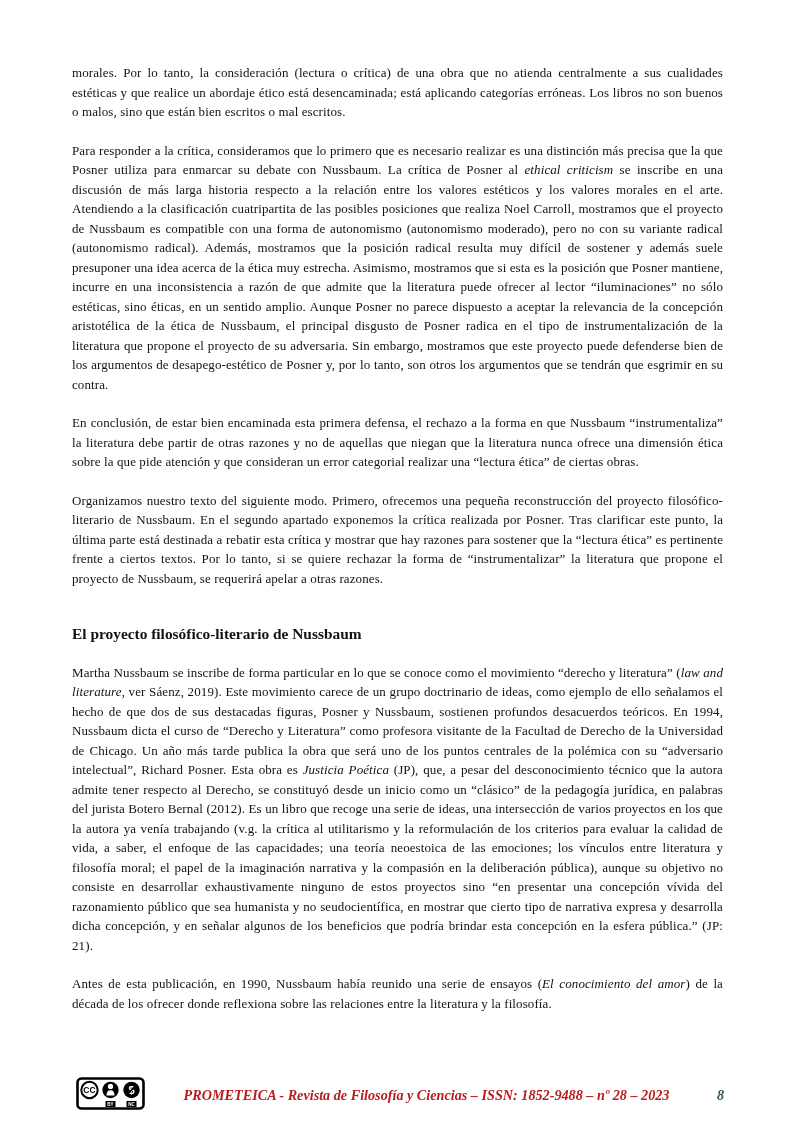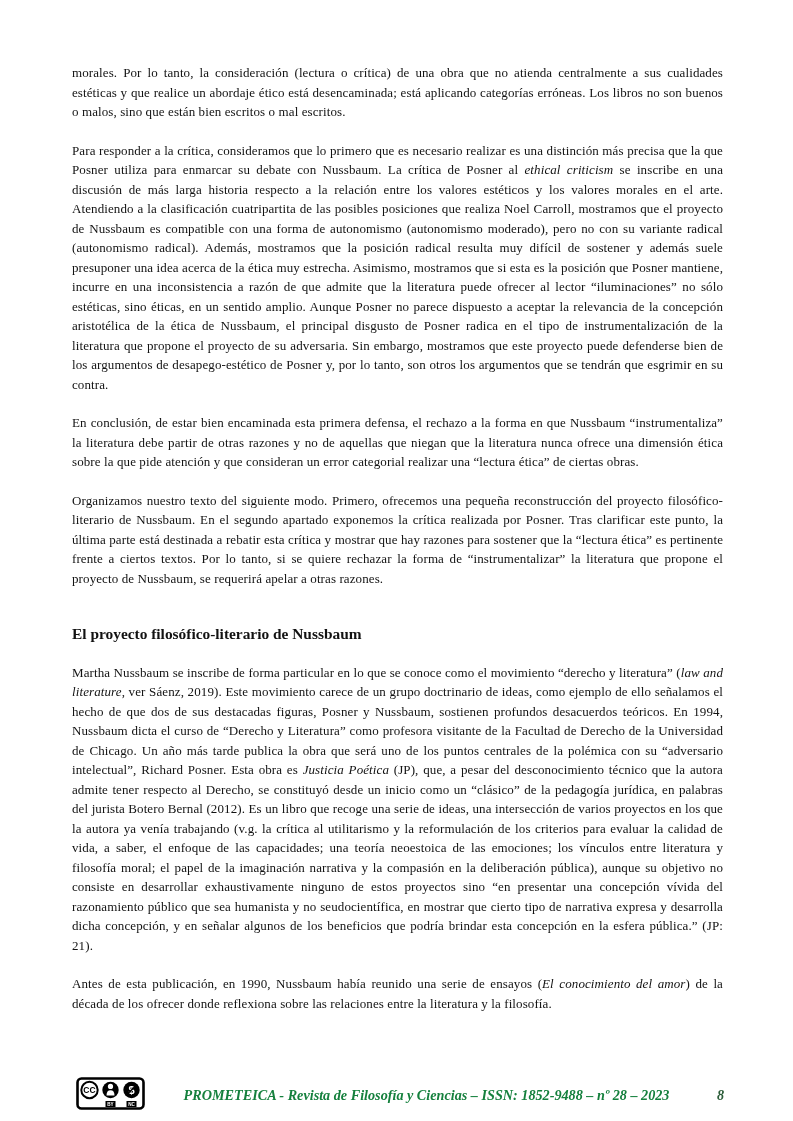--- a/index.html
+++ b/index.html
@@ -88,15 +88,15 @@
       <rect x="29.5" y="24" width="10" height="6" fill="#000000"></rect>
       <text x="34.5" y="29" font-size="4.6" font-weight="bold" text-anchor="middle" fill="#ffffff" font-family="Liberation Sans, sans-serif">BY</text>
 
       <circle cx="55.5" cy="13" r="8.2" fill="#000000"></circle>
       <text x="55.5" y="16.8" font-size="11" font-weight="bold" text-anchor="middle" fill="#ffffff" font-family="Liberation Sans, sans-serif">$</text>
       <line x1="50" y1="18.5" x2="61" y2="7.5" stroke="#000000" stroke-width="1.6"></line>
       <rect x="50.5" y="24" width="10" height="6" fill="#000000"></rect>
       <text x="55.5" y="29" font-size="4.6" font-weight="bold" text-anchor="middle" fill="#ffffff" font-family="Liberation Sans, sans-serif">NC</text>
     </svg>
   </span>
-  <div class="footer-line" style="color: #15803d;">PROMETEICA - Revista de Filosofía y Ciencias – ISSN: 1852-9488 – nº 28 – 2023</div>
+  <div class="footer-line" style="color: #b91c1c;">PROMETEICA - Revista de Filosofía y Ciencias – ISSN: 1852-9488 – nº 28 – 2023</div>
   <div class="footer-page" style="color: rgb(45, 94, 58);">8</div>
 </div>
 
 </body></html>

